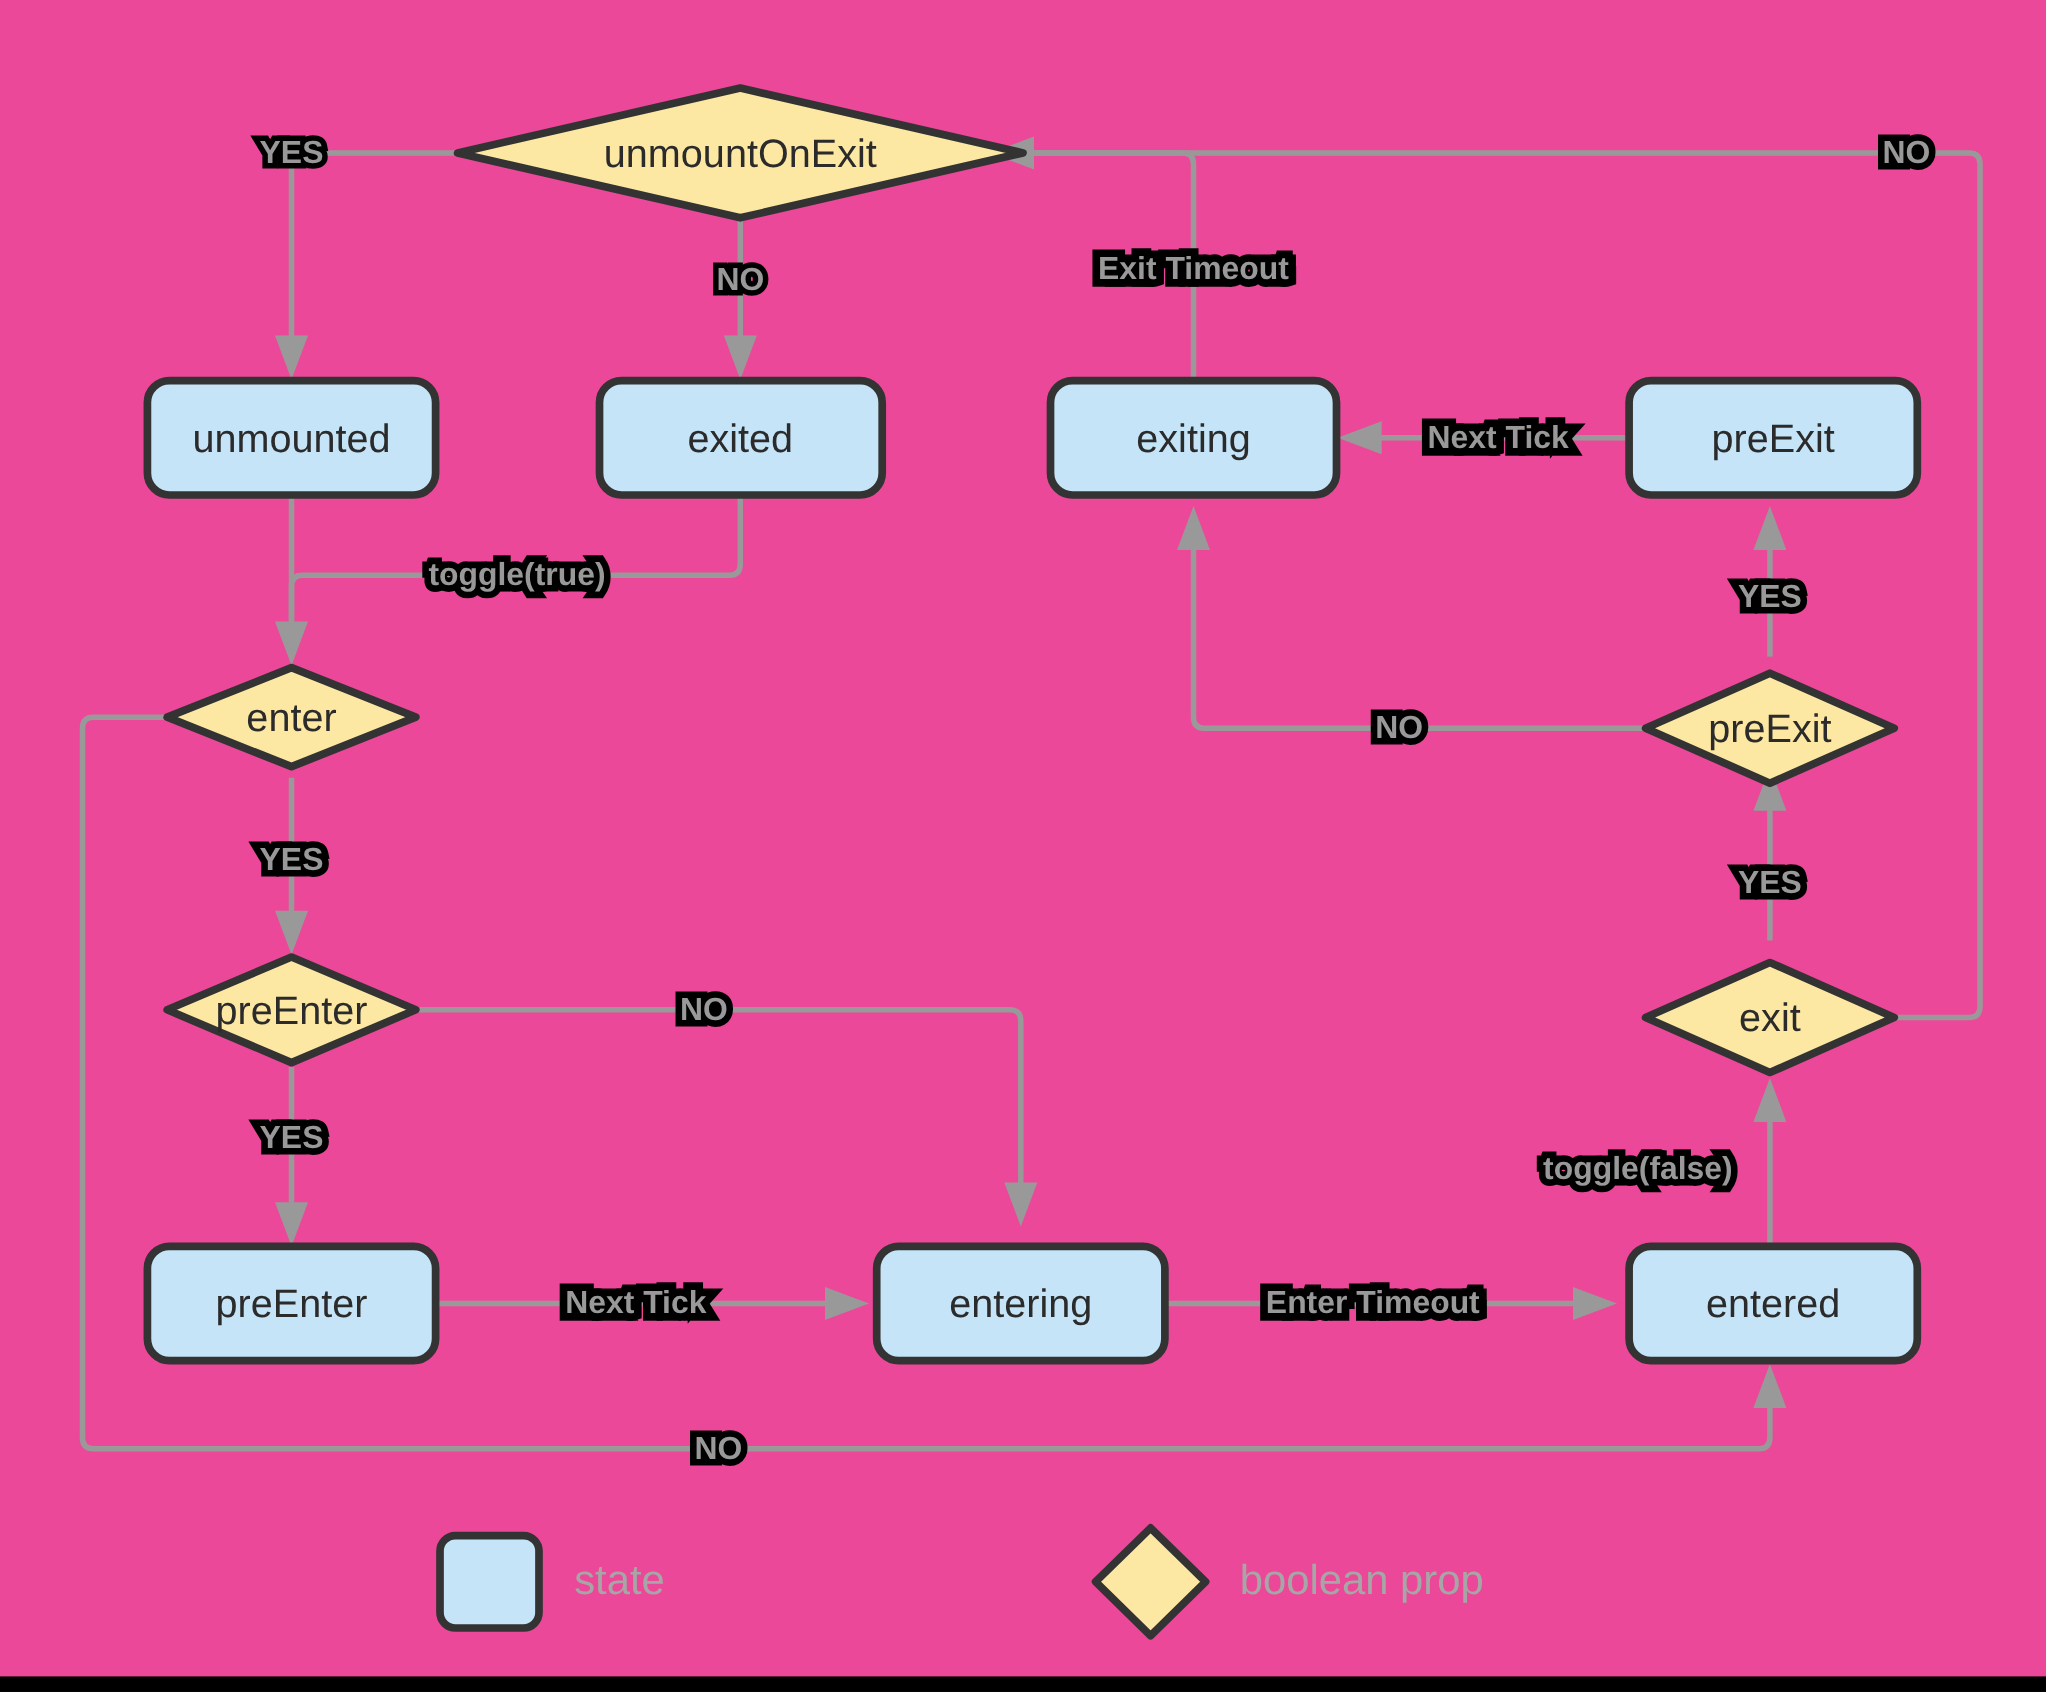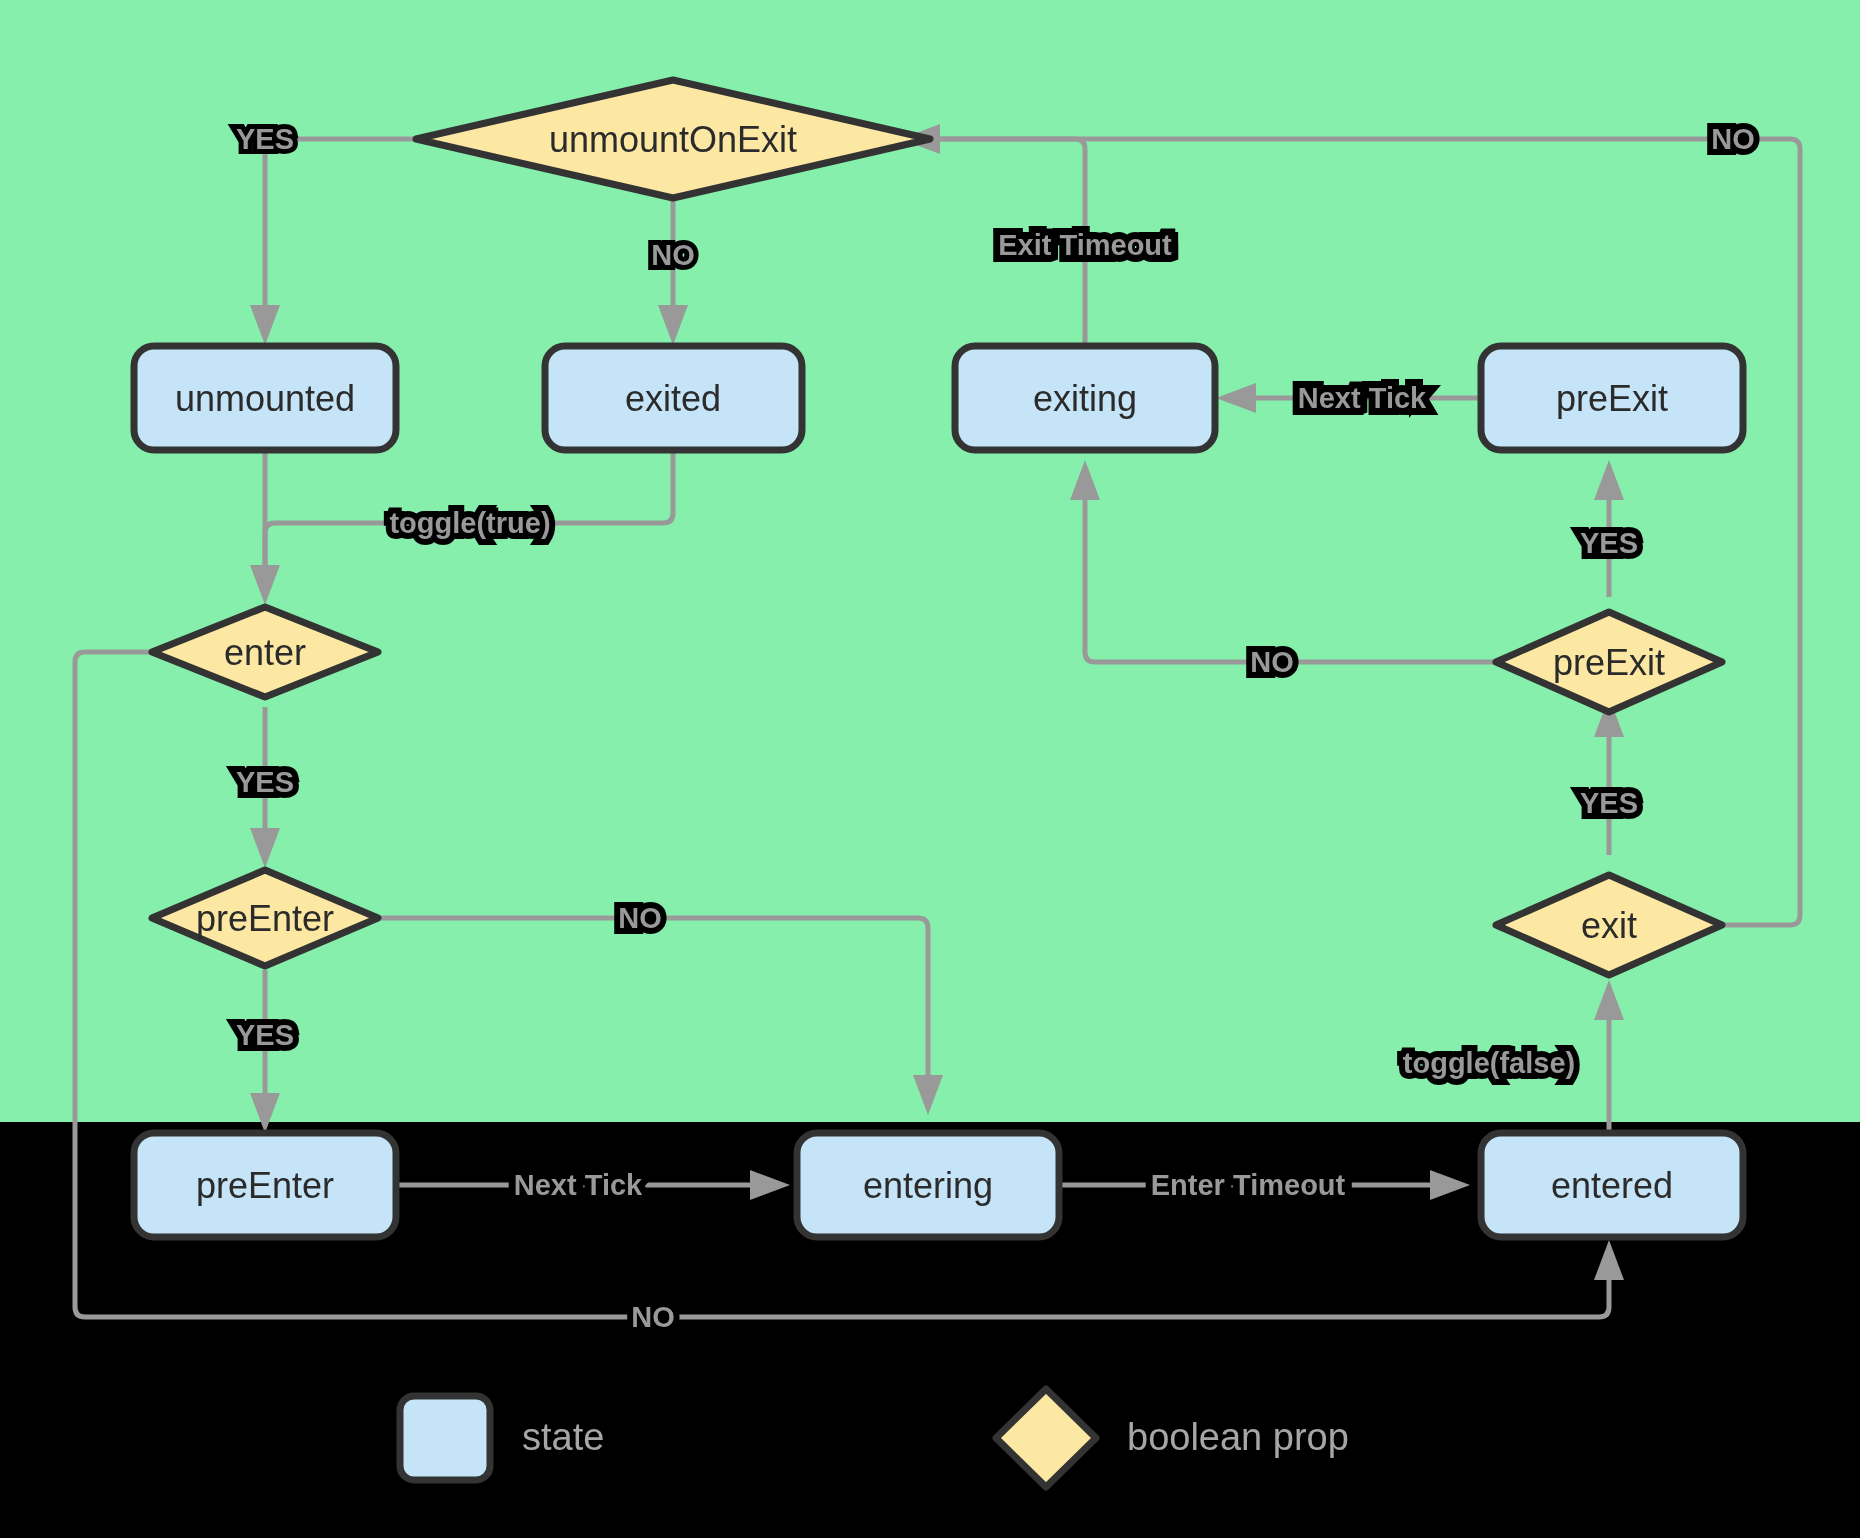--- a/index.html
+++ b/index.html
@@ -10,22 +10,22 @@
   }
   body {
     width: 1860px;
     height: 1538px;
     overflow: hidden;
     font-family: "Liberation Sans", sans-serif;
   }
   #diagram-root {
     position: relative;
     width: 1860px;
-    height: 1122px;
-    background: #86efac;
+    height: 1524px;
+    background: #ec4899;
   }
   svg#flowchart {
     display: block;
     width: 1860px;
     height: 1538px;
   }
   .node-shape {
     stroke: #333333;
     stroke-width: 7;
     stroke-linejoin: round;

